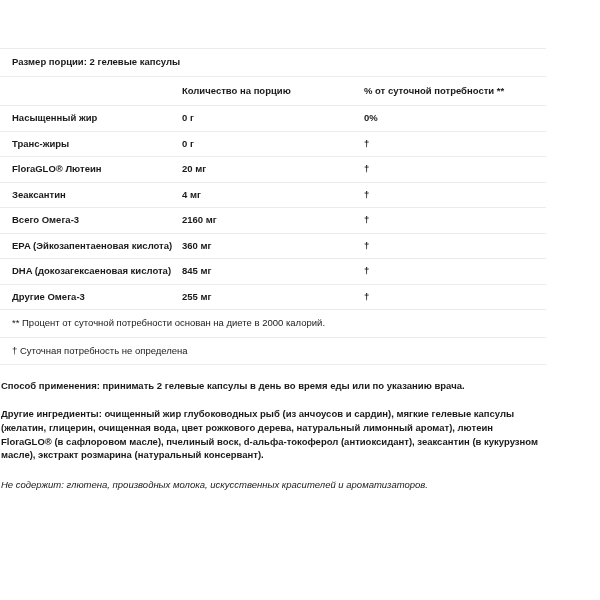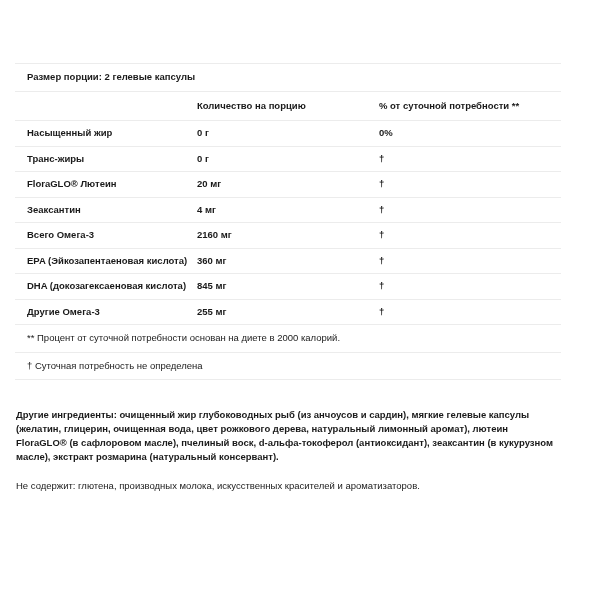--- a/index.html
+++ b/index.html
@@ -14,21 +14,21 @@
     color: #1a1a1a;
     -webkit-font-smoothing: antialiased;
     overflow: hidden;
   }
 
   .page {
     position: relative;
     width: 600px;
     height: 600px;
     box-sizing: border-box;
-    padding: 15px;
+    padding: 0;
   }
 
   
   .facts-table {
     width: 546px;
     margin: 0;
     padding: 0;
     border-collapse: collapse;
     table-layout: fixed;
     border-top: 1px solid #ececec;
@@ -77,21 +77,21 @@
     padding: 0;
     margin: 0;
   }
   .note {
     font-size: 9.5px;
     line-height: 1.45;
     margin: 0;
     padding: 0 0 0 1px;
   }
   .note.bold   { font-weight: bold; }
-  .note.normal { font-weight: normal; }
+  .note.normal { font-weight: normal; font-style: italic; }
   .sp-14 { height: 14px; }
   .sp-16 { height: 16px; }
   .sp-top { height: 48px; }
 </style>
 </head>
 <body>
 
 <div class="page">
 
   <div class="sp-top"></div>
@@ -157,20 +157,21 @@
       <tr class="row-footnote">
         <td colspan="3">† Суточная потребность не определена</td>
       </tr>
 
     </tbody>
   </table>
 
   <div class="notes">
 
     <div class="sp-14"></div>
+    <p class="note bold">Способ применения:  принимать 2 гелевые капсулы в день во время еды или по указанию врача.</p>
 
     <div class="sp-14"></div>
     <p class="note bold">Другие ингредиенты: очищенный жир глубоководных рыб (из анчоусов и сардин), мягкие гелевые капсулы (желатин, глицерин, очищенная вода, цвет рожкового дерева, натуральный лимонный аромат), лютеин FloraGLO® (в сафлоровом масле), пчелиный воск, d-альфа-токоферол (антиоксидант), зеаксантин (в кукурузном масле), экстракт розмарина (натуральный консервант).</p>
 
     <div class="sp-16"></div>
     <p class="note normal">Не содержит: глютена, производных молока, искусственных красителей и ароматизаторов.</p>
 
     <div class="sp-16"></div>
 
   </div>

